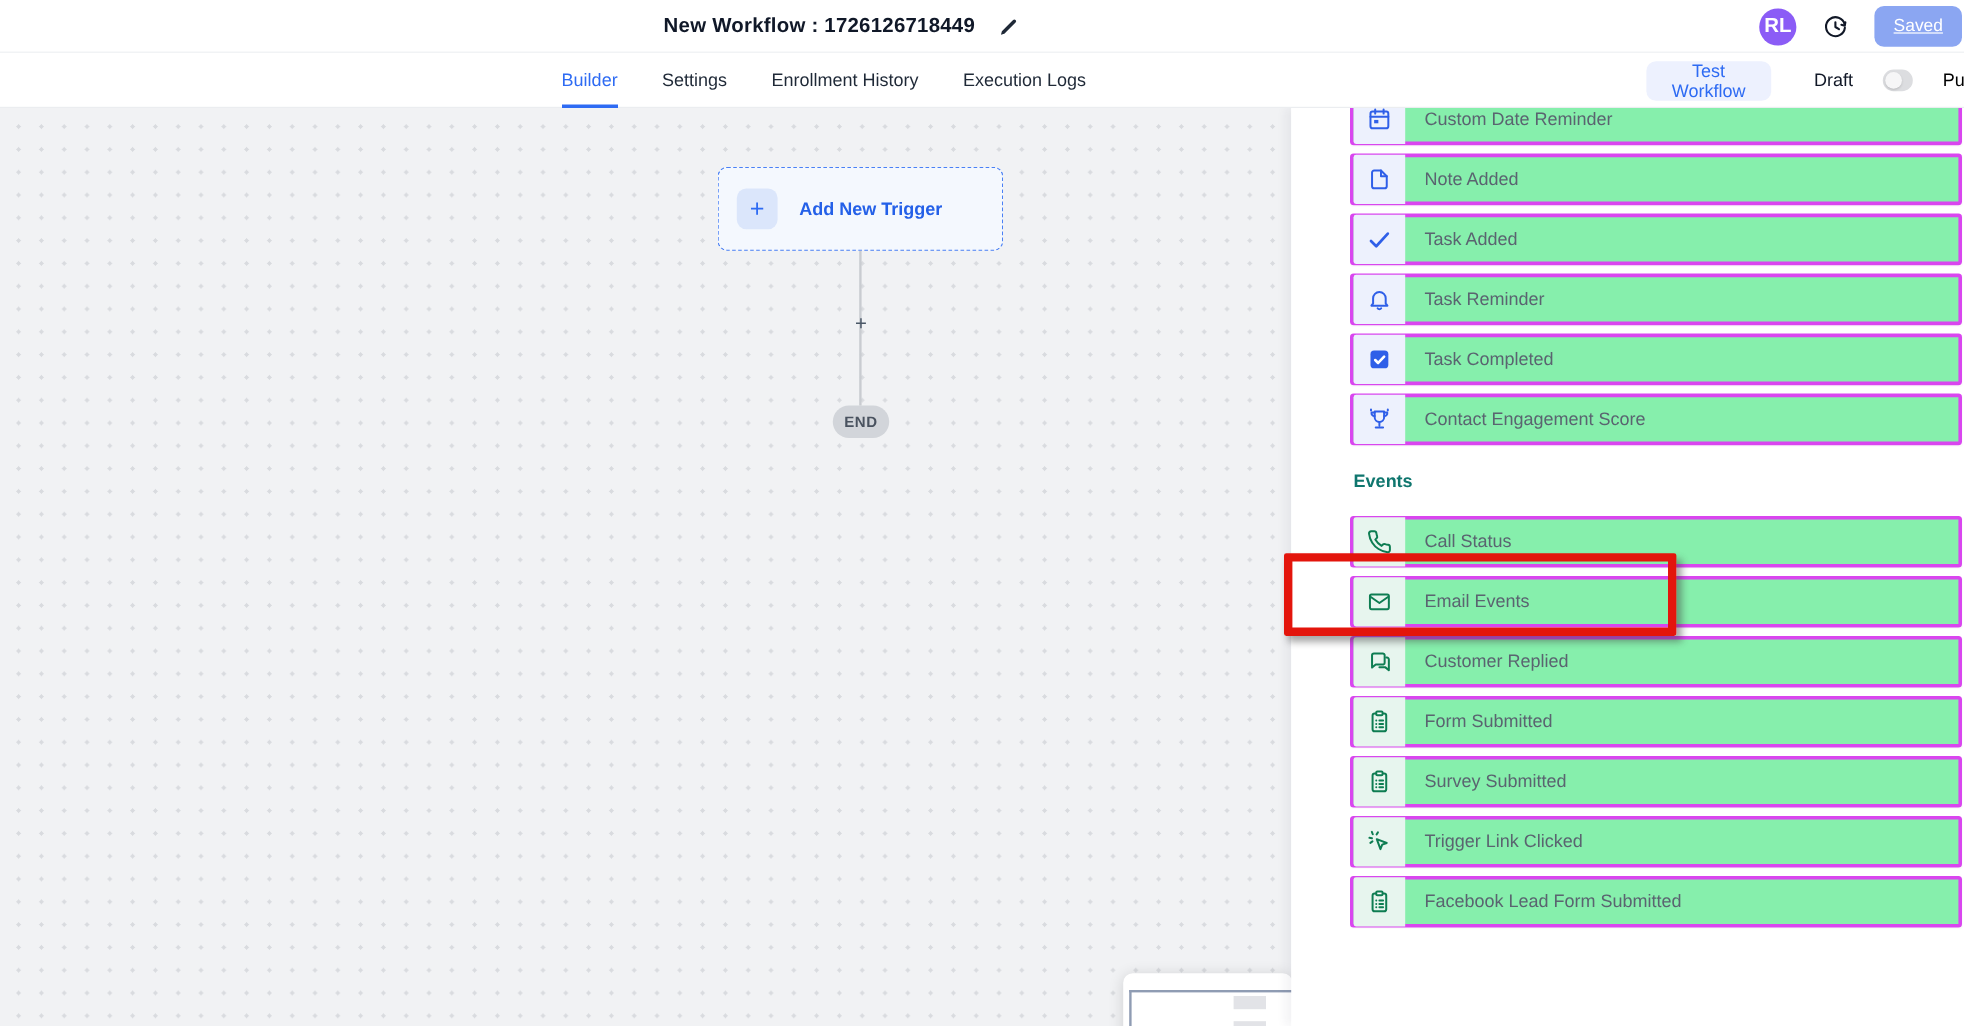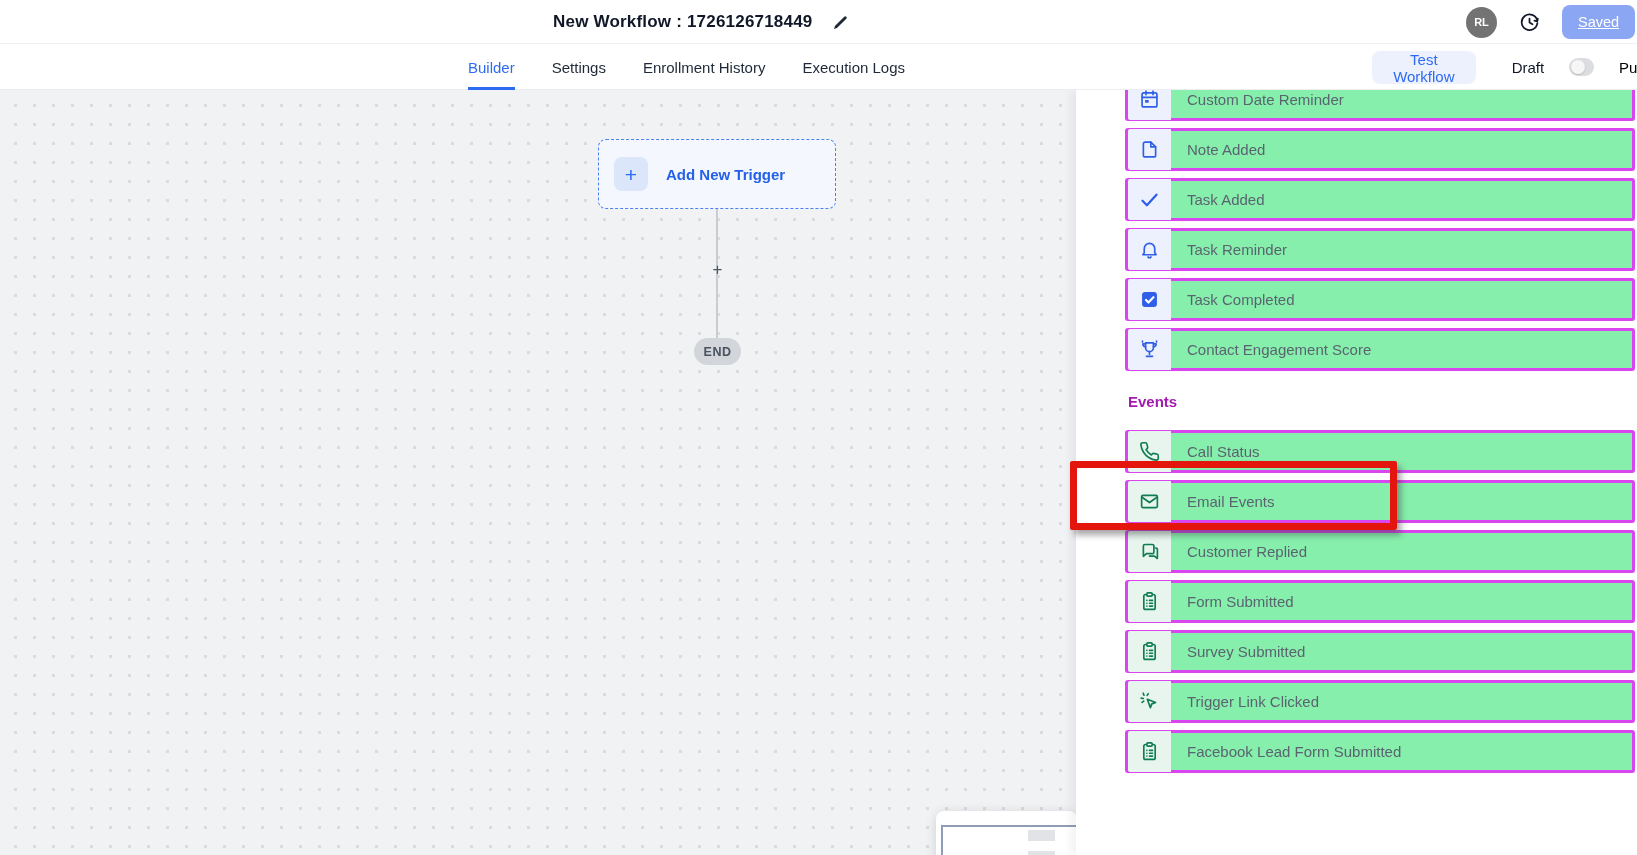--- a/index.html
+++ b/index.html
@@ -5,21 +5,21 @@
   * { margin:0; padding:0; box-sizing:border-box; }
   html,body { width:1637px; height:855px; overflow:hidden; }
   body { font-family:"Liberation Sans","DejaVu Sans",sans-serif; background:#fff; position:relative; }
 
   
   .app-header { position:absolute; top:0; left:0; width:1637px; height:44px; background:#fff; border-bottom:1px solid #eef0f3; z-index:10; }
   .title-wrap { position:absolute; left:553px; top:0; height:44px; display:flex; align-items:center; gap:20px; }
   .page-title { font-size:17px; font-weight:700; color:#101828; letter-spacing:.2px; }
   .edit-icon { display:flex; cursor:pointer; }
   .header-right { position:absolute; left:1466px; top:0; height:44px; display:flex; align-items:center; gap:22px; }
-  .avatar { width:31px; height:31px; border-radius:50%; background:#737373; color:#fff; font-size:11px; font-weight:700; display:flex; align-items:center; justify-content:center;text-align:right; }
+  .avatar { width:31px; height:31px; border-radius:50%; background:#8b5cf6; color:#fff; font-size:17px; font-weight:700; display:flex; align-items:center; justify-content:center;text-align:right; }
   .history-btn { display:flex; cursor:pointer; }
   .saved-btn { height:34px; min-width:72px; padding:0 16px; background:#8ba6f2; color:#fff; font-size:14.5px; font-family:inherit; border:none; border-radius:8px; cursor:pointer;text-decoration:underline; }
 
   
   .nav-bar { position:absolute; top:44px; left:0; width:1637px; height:46px; background:#fff; border-bottom:1px solid #ebedf0; z-index:9; }
   .tabs { position:absolute; left:468px; top:0; height:46px; display:flex; gap:37px; }
   .tab { height:46px; display:flex; align-items:center; font-size:15px; color:#1f2937; cursor:pointer; }
   .tab.active { color:#2e6bf3; box-shadow:inset 0 -3px 0 #2e6bf3; }
   .nav-right { position:absolute; left:1372px; top:0; height:46px; display:flex; align-items:center;gap:16px; }
   .test-workflow-btn { height:33px; padding:0 17px; background:#edf1fe; color:#2e6bf3; font-size:15px; font-family:inherit; border:none; border-radius:8px; cursor:pointer; }
@@ -45,21 +45,21 @@
 
   
   .sidebar { position:absolute; top:90px; left:1076px; width:561px; height:765px; background:#fff; box-shadow:-5px 0 8px rgba(30,40,60,.06); overflow:hidden; }
   .sidebar-inner { margin:-12px 2px 0 49px; }
   .trigger-row { position:relative; height:43px; margin-bottom:7px; background:#86efac; border:3px solid #d946ef; border-radius:3px; display:flex; align-items:center; cursor:pointer; box-shadow:0 1px 1px rgba(20,30,50,.02); }
   .row-icon { width:43px; height:41px; border-radius:2px 0 0 2px; display:flex; align-items:center; justify-content:center; flex:none; }
   .row-icon.blue { background:#edf1fd; color:#2f5fe8; }
   .row-icon.green { background:#e7f5ee; color:#0e7d52; }
   .row-label { margin-left:16px; font-size:15px; color:#5a6470; white-space:nowrap; }
   .crown { position:absolute; right:11px; top:50%; transform:translateY(-50%); display:flex; }
-  .section-header { font-size:15px; font-weight:700; color:#a21caf; margin:22px 0 17px 3px; height:20px; }
+  .section-header { font-size:15px; font-weight:700; color:#0f766e; margin:22px 0 17px 3px; height:20px; }
 
   
   .annotation-rect { position:absolute; left:1070px; top:461px; width:327px; height:69px; border:7px solid #e3150c; border-radius:2px; box-shadow:4px 5px 6px rgba(60,60,60,.45); z-index:50; pointer-events:none; }
 
   svg { display:block; }
 </style>
 </head>
 <body>
 
 <header class="app-header">

